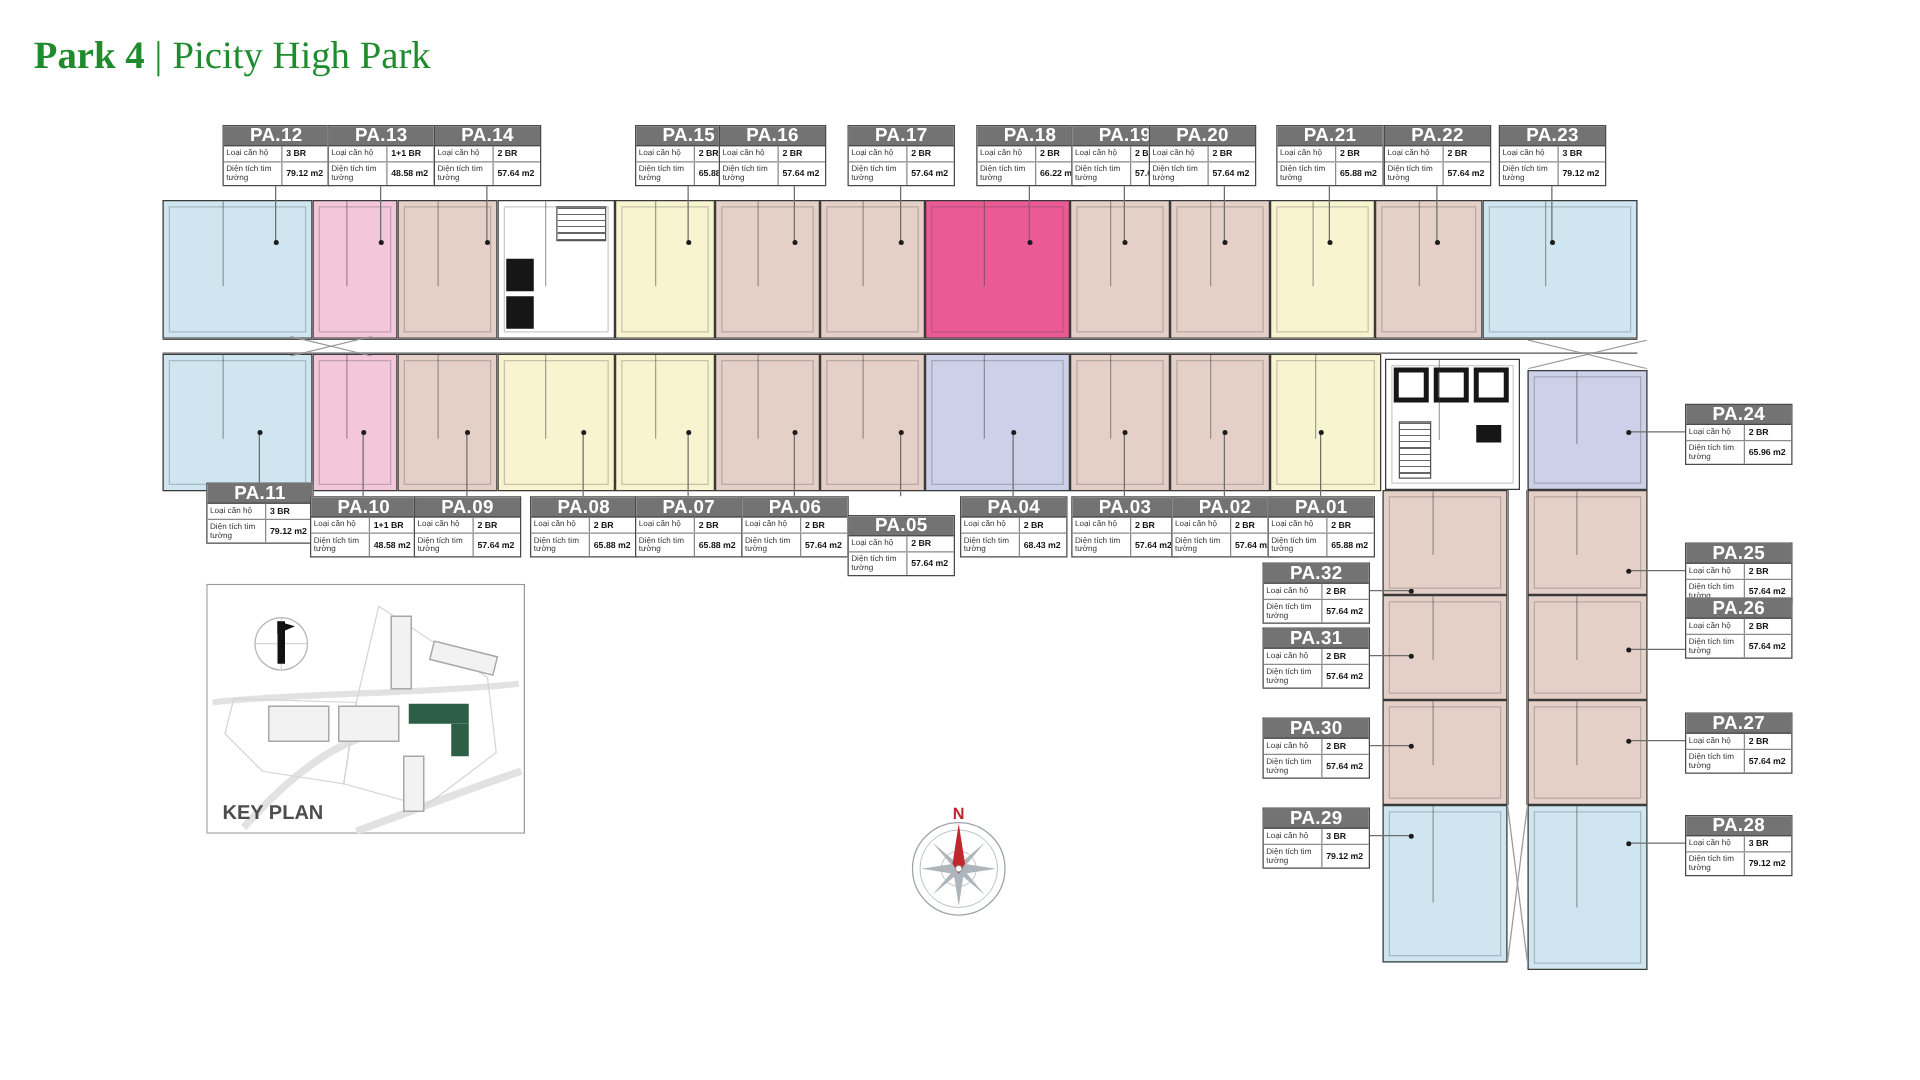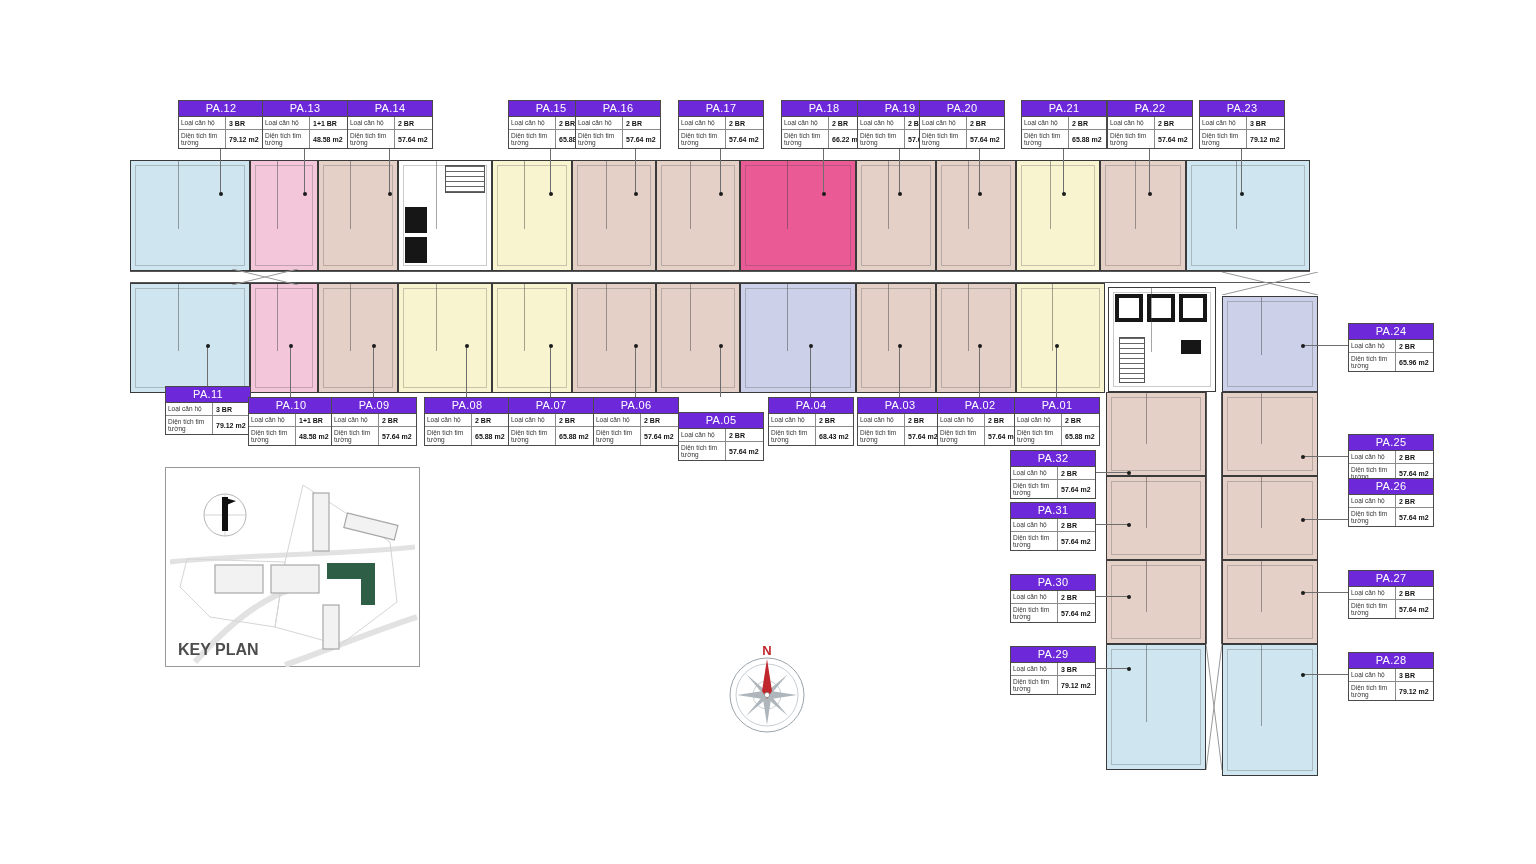--- a/index.html
+++ b/index.html
@@ -8,22 +8,22 @@
 
   
   .title{position:absolute;left:27px;top:26px;font-family:"Liberation Serif",serif;
          font-size:31px;color:#1e8b2d;white-space:nowrap;}
   .title .t-bold{font-weight:700;}
   .title .t-div{margin:0 8px;font-weight:400;}
 
   
   .card{position:absolute;width:86px;background:#fff;border:1px solid #4a4a4a;
         box-sizing:border-box;z-index:5;}
-  .ch{height:15px;line-height:15px;background:#6d28d9;color:#fff;font-weight:400;
-      text-align:center;font-size:11px;border-bottom:1px solid #4a4a4a;letter-spacing:.3px;}
+  .ch{height:15px;line-height:15px;background:#737373;color:#fff;font-weight:700;
+      text-align:center;font-size:15px;border-bottom:1px solid #4a4a4a;letter-spacing:.3px;}
   .cr{display:flex;border-bottom:1px solid #8a8a8a;align-items:stretch;}
   .cr:last-child{border-bottom:none;}
   .cl{width:47px;padding:1px 2px;font-size:6.5px;line-height:7.5px;color:#333;
       border-right:1px solid #8a8a8a;box-sizing:border-box;display:flex;align-items:center;}
   .cv{flex:1;font-size:7px;font-weight:700;color:#111;display:flex;align-items:center;
       padding-left:3px;}
   .r1{height:12px;} .r2{height:18px;}
 
   
   .unit{position:absolute;box-sizing:border-box;border:1.5px solid #3a3a3a;}
@@ -53,20 +53,23 @@
 
   .xjoint{position:absolute;z-index:3;}
   .kp-box{position:absolute;left:165px;top:467px;}
   .compass{position:absolute;left:722px;top:643px;}
 </style>
 </head>
 <body>
 
 <div id="page">
 
+  <div class="title">
+    <span class="t-bold">Park 4</span><span class="t-div">|</span><span>Picity High Park</span>
+  </div>
 
   <div class="unit c-blue" style="left:130px;top:160px;width:120px;height:111px"></div>
   <div class="unit c-pink" style="left:250px;top:160px;width:68px;height:111px"></div>
   <div class="unit c-tan" style="left:318px;top:160px;width:80px;height:111px"></div>
   <div class="unit c-core" style="left:398px;top:160px;width:94px;height:111px">
     <div class="shaft-solid" style="left:6px;top:46px;width:22px;height:26px"></div>
     <div class="shaft-solid" style="left:6px;top:76px;width:22px;height:26px"></div>
     <div class="hatch" style="left:46px;top:4px;width:40px;height:28px"></div>
   </div>
   <div class="unit c-yellow" style="left:492px;top:160px;width:80px;height:111px"></div>

